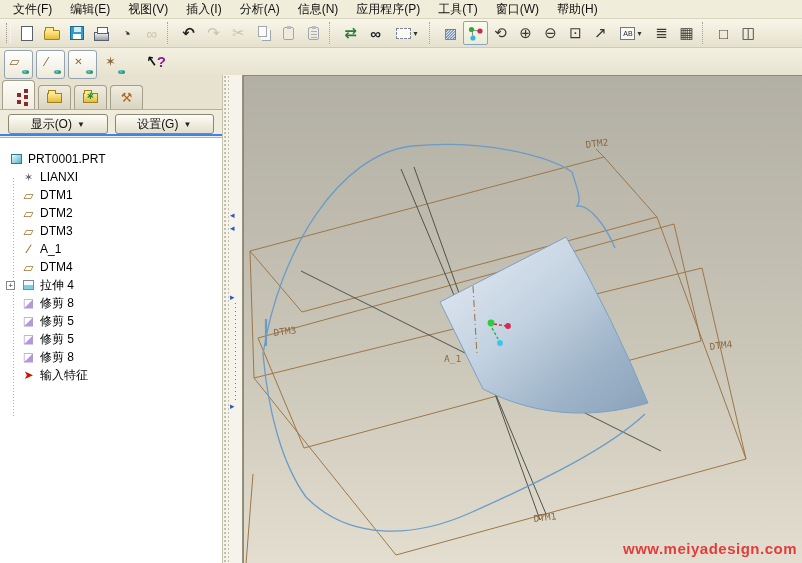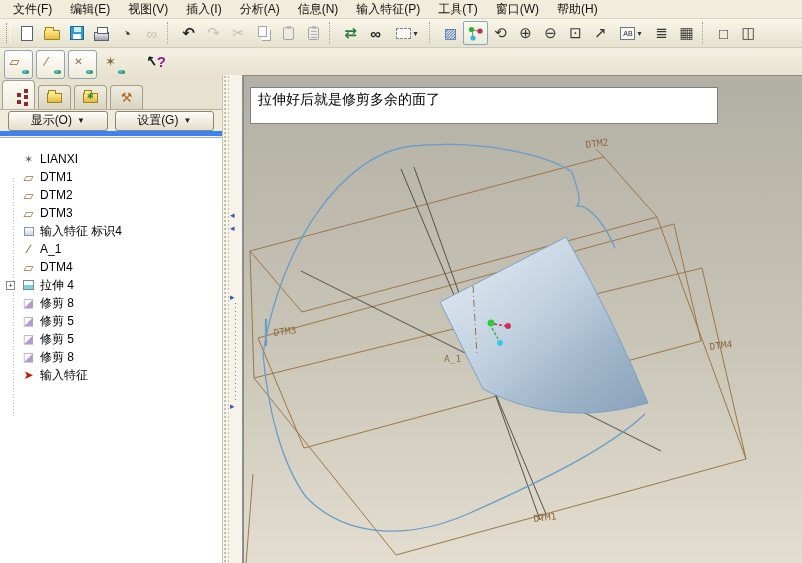--- a/index.html
+++ b/index.html
@@ -73,22 +73,22 @@
   .navtab.active{height:29px;background:linear-gradient(#fdfcf6,#efecdf);}
   .grid-icon{width:4px;height:4px;background:#8a2a2a;
     box-shadow:7px 2px 0 #8a2a2a,7px -4px 0 #8a2a2a,0 7px 0 #8a2a2a,7px 9px 0 #8a2a2a;}
   .mini-folder{width:15px;height:10px;background:linear-gradient(#ffe98a,#e4bc3e);
     border:1px solid #a08020;position:relative;}
   .mini-folder::before{content:"";position:absolute;top:-4px;left:0;width:6px;height:3px;
     background:#ffe98a;border:1px solid #a08020;border-bottom:none;}
   .star-overlay{position:absolute;font-size:10px;color:#1f8a3a;font-weight:bold;top:4px;left:11px;}
   .hammer{font-size:13px;color:#b06820;}
 
-  .navbuttons{height:26px;background:#efecdc;border-bottom:5px solid #3b82f6;
-    display:flex;align-items:center;gap:7px;padding:0 8px;}
+  .navbuttons{height:26px;background:#efecdc;border-bottom:2px solid #3b82f6;
+    display:flex;align-items:flex-end;gap:7px;padding:0 8px;}
   .navbtn{flex:1;height:20px;border:1px solid #8a8772;border-radius:3px;
     background:linear-gradient(#fefdf8,#e2deca);font-size:12px;color:#111;
     display:flex;align-items:center;justify-content:center;gap:5px;}
   .navbtn .arrow{font-size:8px;color:#222;}
 
   .tree{position:absolute;top:62px;left:0;right:0;bottom:0;background:#fff;
     border-top:1px solid #b4b09c;padding-top:12px;overflow:hidden;}
   .guides{position:absolute;left:13px;top:40px;width:1px;height:240px;
     background-image:repeating-linear-gradient(180deg,#b9b9b9 0 1px,transparent 1px 3px);}
   .tree-item{height:18px;display:flex;align-items:center;font-size:12px;color:#000;
@@ -129,21 +129,21 @@
 </head>
 <body>
 
 <div class="menubar">
   <span class="menu-item">文件(F)</span>
   <span class="menu-item">编辑(E)</span>
   <span class="menu-item">视图(V)</span>
   <span class="menu-item">插入(I)</span>
   <span class="menu-item">分析(A)</span>
   <span class="menu-item">信息(N)</span>
-  <span class="menu-item">输入特征(P)</span>
+  <span class="menu-item">应用程序(P)</span>
   <span class="menu-item">工具(T)</span>
   <span class="menu-item">窗口(W)</span>
   <span class="menu-item">帮助(H)</span>
 </div>
 
 <div class="toolbar1">
   <span class="grip"></span>
   <span class="tbtn">
       <span class="icon-page"></span>
     </span>
@@ -280,45 +280,45 @@
       <span class="arrow">▼</span>
     </span>
     <span class="navbtn">
       <span>设置(G)</span>
       <span class="arrow">▼</span>
     </span>
   </div>
   <div class="tree">
     <div class="guides"></div>
     <div class="tree-item">
+        <span class="tw none"></span>
+        <span class="ticon">
+          <span class="i-part"></span>
+        </span>
+        <span>PRT0001.PRT</span>
+      </div>
+    <div class="tree-item">
         <span class="tw"></span>
         <span class="ticon i-csys">✶</span>
         <span>LIANXI</span>
       </div>
     <div class="tree-item">
         <span class="tw"></span>
         <span class="ticon i-plane">▱</span>
         <span>DTM1</span>
       </div>
     <div class="tree-item">
         <span class="tw"></span>
         <span class="ticon i-plane">▱</span>
         <span>DTM2</span>
       </div>
     <div class="tree-item">
         <span class="tw"></span>
         <span class="ticon i-plane">▱</span>
         <span>DTM3</span>
-      </div>
-    <div class="tree-item">
-        <span class="tw"></span>
-        <span class="ticon">
-          <span class="i-import"></span>
-        </span>
-        <span>输入特征 标识4</span>
       </div>
     <div class="tree-item">
         <span class="tw"></span>
         <span class="ticon i-axis">∕</span>
         <span>A_1</span>
       </div>
     <div class="tree-item">
         <span class="tw"></span>
         <span class="ticon i-plane">▱</span>
         <span>DTM4</span>
@@ -415,16 +415,14 @@
 
     <g font-family="DejaVu Sans Mono, monospace" font-size="9.5" fill="#8d6b42">
       <text x="342" y="72" transform="rotate(-7 342 72)">DTM2</text>
       <text x="30" y="260" transform="rotate(-7 30 260)">DTM3</text>
       <text x="466" y="274" transform="rotate(-7 466 274)">DTM4</text>
       <text x="290" y="446" transform="rotate(-7 290 446)">DTM1</text>
       <text x="200" y="286">A_1</text>
     </g>
   </svg>
 
-  <div class="msgbox">
-    <span>拉伸好后就是修剪多余的面了</span>
-  </div>
+  <div class="watermark">www.meiyadesign.com</div>
 </div>
 
 </body></html>

